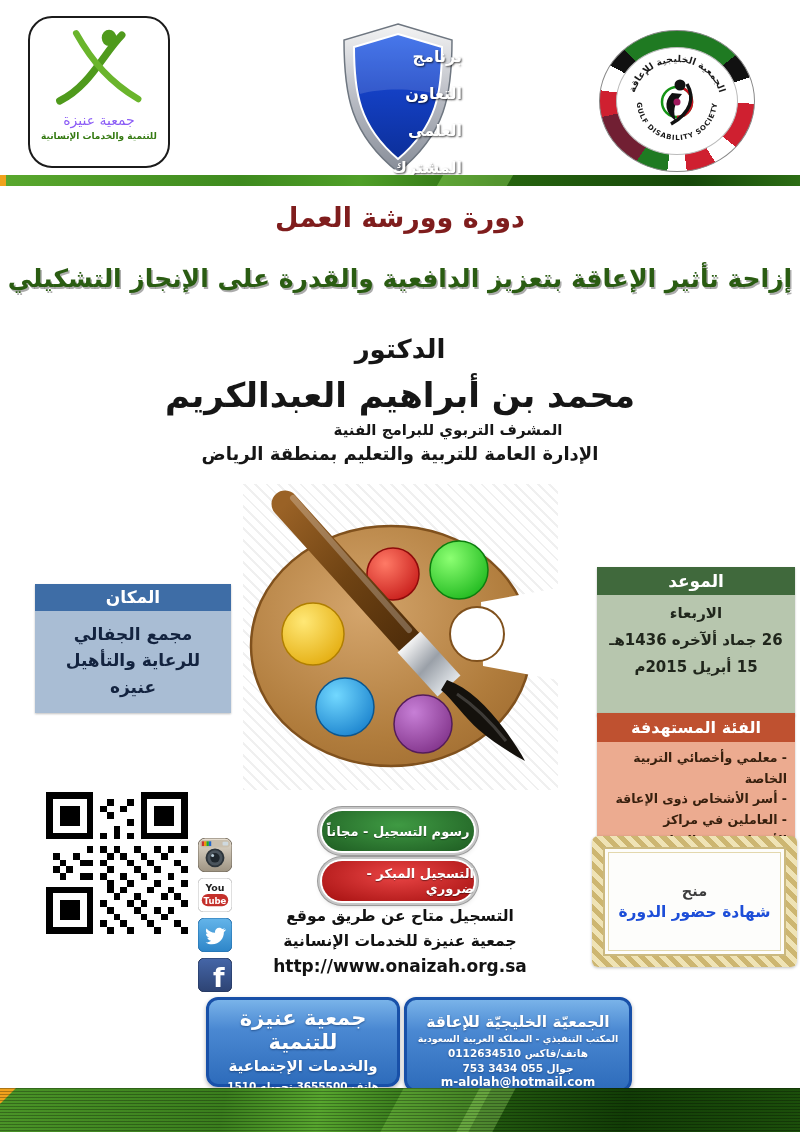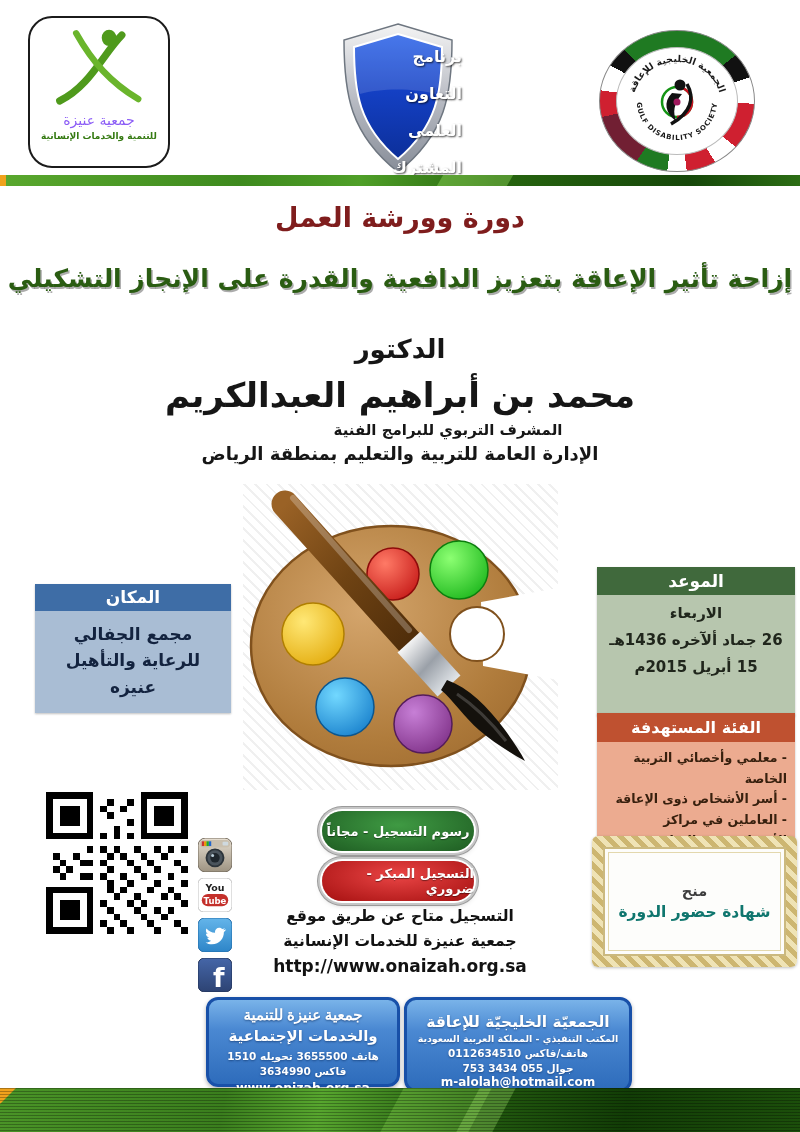--- a/index.html
+++ b/index.html
@@ -81,28 +81,28 @@
     direction:rtl;font-size:15.5px;line-height:25px;}
   .reg-url{font-size:17px;direction:ltr;}
   
   .certificate{left:592px;top:836px;width:205px;height:131px;border-radius:6px;
     background:repeating-linear-gradient(45deg,#cdb671 0 5px,#efe3b5 5px 10px);
     box-shadow:0 1px 3px rgba(0,0,0,.25);}
   .cert-inner{position:absolute;inset:11px;background:#fdfdfb;border:2px solid #cbb97f;
     outline:1px solid #e3d8ad;outline-offset:-6px;display:flex;flex-direction:column;
     align-items:center;justify-content:center;gap:4px;direction:rtl;}
   .cert-l1{font-size:14.5px;font-weight:bold;color:#3c3c3c;}
-  .cert-l2{font-size:15.5px;font-weight:bold;color:#0f766e;}
+  .cert-l2{font-size:15.5px;font-weight:bold;color:#1d4ed8;}
   
   .footer-box{position:absolute;border-radius:12px;border:3px solid #1850a8;box-sizing:border-box;
     background:linear-gradient(180deg,#79b3e9 0%,#4a88d2 35%,#2e6cbb 100%);color:#fff;text-align:center;
     font-weight:bold;direction:rtl;box-shadow:0 2px 4px rgba(0,0,0,.3);
     text-shadow:0 1px 2px rgba(10,40,90,.55);}
   .fb-left{left:206px;top:997px;width:194px;height:90px;padding-top:6px;}
-  .fl1{font-size:15px;font-family:Liberation Serif, serif;}
+  .fl1{font-size:21px;}
   .fl2{font-size:15px;margin:3px 0 4px;}
   .fl-small{font-size:10.5px;line-height:15px;}
   .fl-site{font-size:12.5px;margin-top:1px;direction:ltr;}
   .fb-right{left:404px;top:997px;width:228px;height:95px;padding-top:13px;}
   .fr1{font-size:15.5px;}
   .fr2{font-size:9.5px;margin:2px 0;}
   .fr-small{font-size:10.5px;line-height:14.5px;}
   .fr-email{font-size:12px;direction:ltr;line-height:15px;}
 </style>
 </head>

